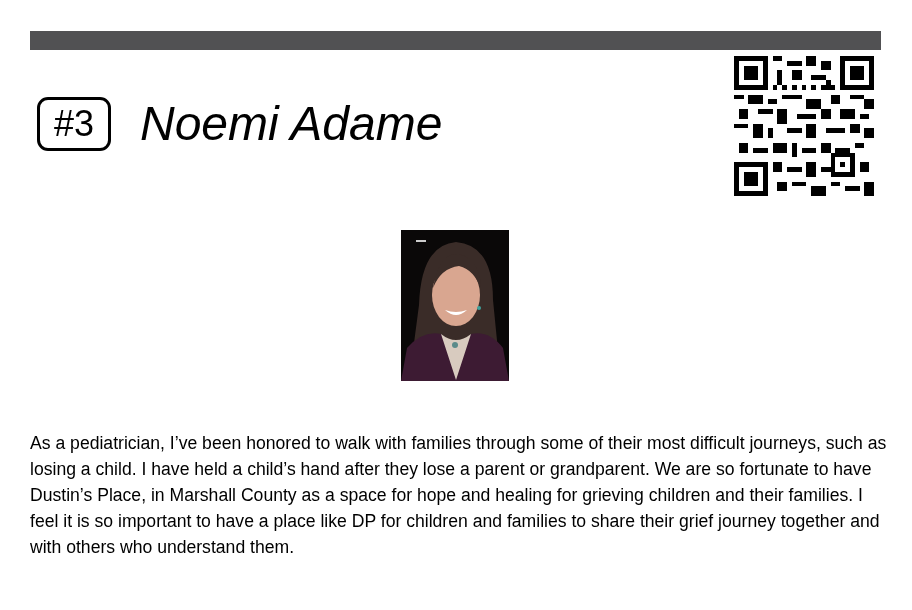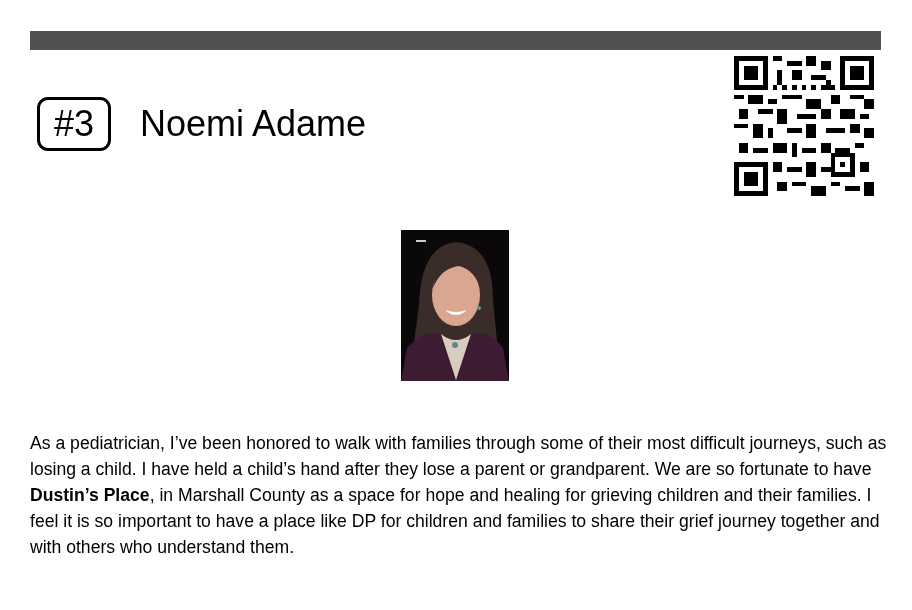--- a/index.html
+++ b/index.html
@@ -1,23 +1,23 @@
 <!DOCTYPE html>
 <html><head>
 <meta charset="utf-8">
 <style>
   html, body { margin:0; padding:0; background:#ffffff; }
   body { width:912px; height:610px; position:relative; overflow:hidden; font-family:"Liberation Sans", sans-serif; color:#000; }
   .topbar { position:absolute; left:30px; top:31px; width:851px; height:19px; background:#515153; }
   .numbox { position:absolute; left:37px; top:97px; width:74px; height:54px; border:3px solid #000; border-radius:11px; box-sizing:border-box; display:flex; align-items:center; justify-content:center; font-size:36px; }
-  .name { position:absolute; left:140px; top:102px; font-size:36px; line-height:44px; }
+  .name { position:absolute; left:140px; top:102px; font-size:48px; line-height:44px;font-style:italic; }
   .qr { position:absolute; left:734px; top:56px; width:140px; height:140px; }
   .photo { position:absolute; left:401px; top:230px; width:108px; height:151px; background:#0a0808; overflow:hidden; }
   .body-text { position:absolute; left:30px; top:430px; width:860px; font-size:17.6px; line-height:26px; }
-  .body-text b { font-weight:bold;text-align:right; }
+  .body-text b { font-weight:normal;text-align:right; }
 </style>
 </head>
 <body>
 
 <div class="topbar"></div>
 
 <div class="numbox">
   <span>#3</span>
 </div>
 <div class="name">Noemi Adame</div>

